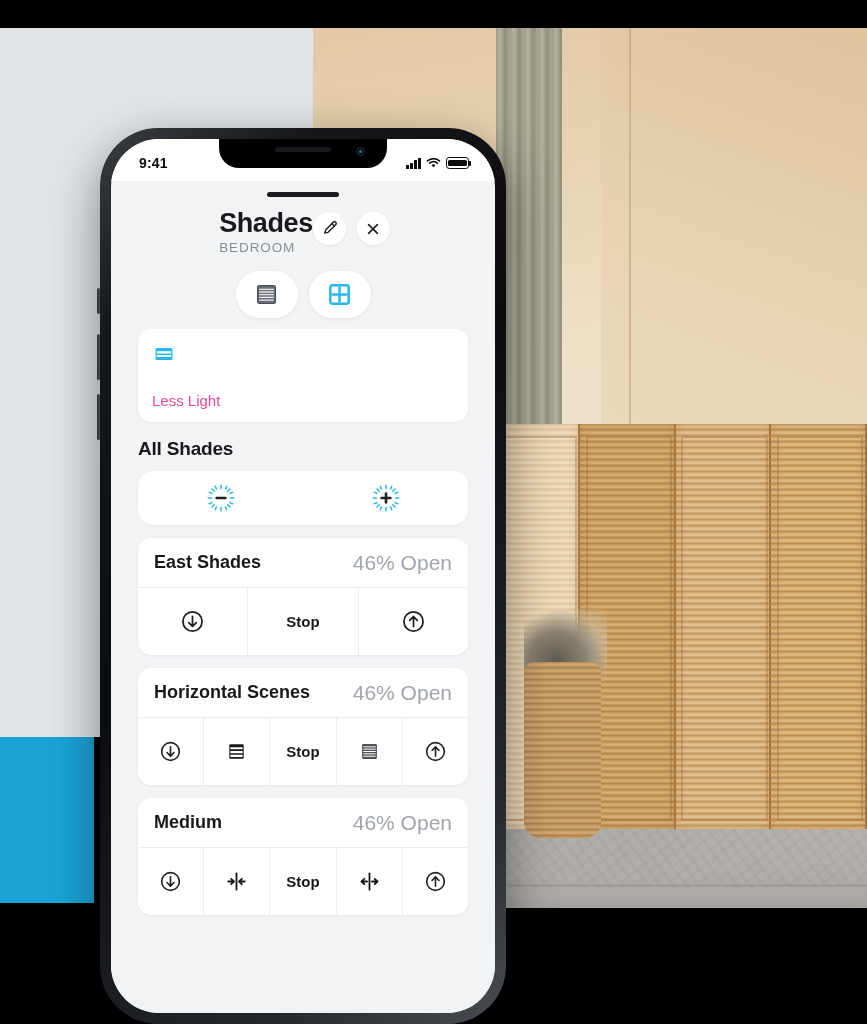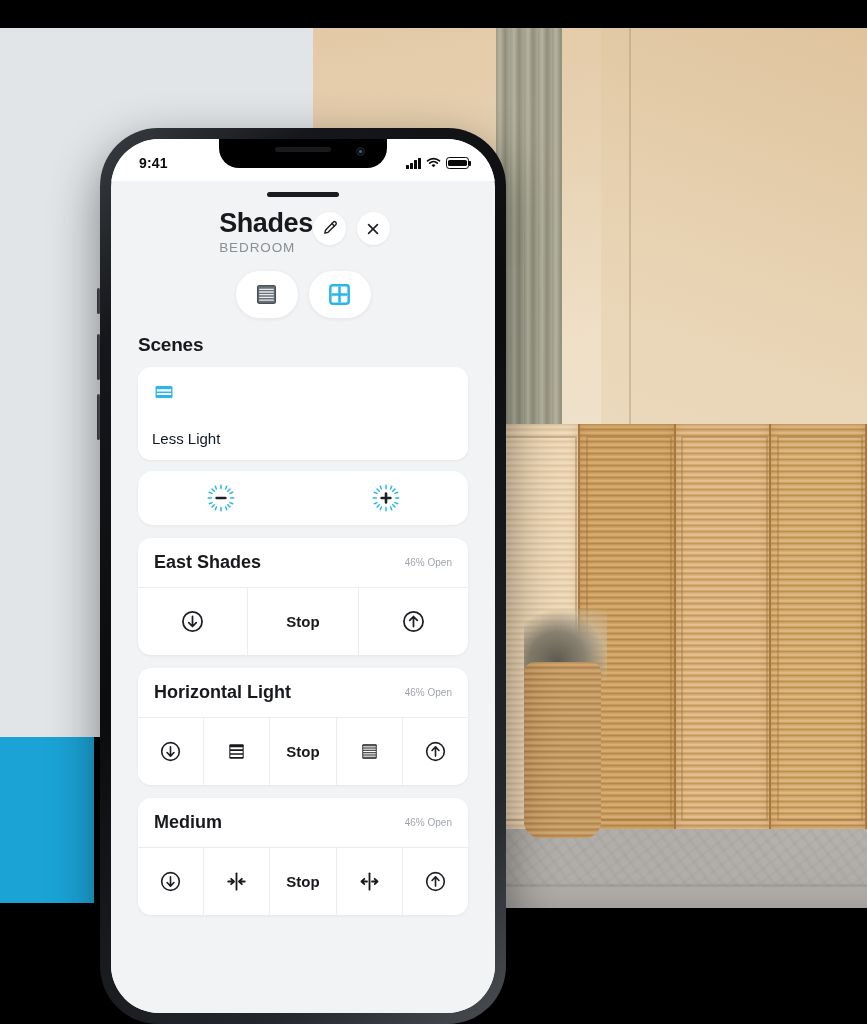--- a/index.html
+++ b/index.html
@@ -261,21 +261,21 @@
     display: flex; gap: 13px;
     padding: 11px 27px 0 27px;
   }
   .scene-card {
     flex: 1; height: 93px;
     background: #FFFFFF; border-radius: 13px;
     padding: 13px 14px;
     display: flex; flex-direction: column; justify-content: space-between;
     box-shadow: 0 1px 3px rgba(30,35,45,.06);
   }
-  .scene-name { font-size: 15px; color: #0f172a; }
+  .scene-name { font-size: 15px; color: #ec4899; }
 
   .all-shades-bar {
     margin: 11px 27px 0;
     height: 54px; background: #FFFFFF; border-radius: 15px;
     display: flex; align-items: center;
     box-shadow: 0 1px 3px rgba(30,35,45,.06);
   }
   .all-shades-bar > div {
     flex: 1; display: flex; align-items: center; justify-content: center;
   }
@@ -285,21 +285,21 @@
     background: #FFFFFF; border-radius: 13px;
     overflow: hidden;
     box-shadow: 0 1px 3px rgba(30,35,45,.06);
   }
   .device-head {
     height: 50px; padding: 0 16px;
     display: flex; align-items: center; justify-content: space-between;
     border-bottom: 1px solid #ECEDEF;
   }
   .device-name { font-size: 18px; font-weight: bold; color: #17191C; }
-  .device-state { font-size: 10px; color: #A0A5AC; }
+  .device-state { font-size: 21px; color: #A0A5AC; }
   .device-ctrls { display: flex; height: 67px; }
   .ctrl {
     flex: 1; display: flex; align-items: center; justify-content: center;
     border-right: 1px solid #ECEDEF;
   }
   .ctrl:last-child { border-right: none; }
   .ctrl-label { font-size: 15px; font-weight: bold; color: #17191C; }
 
   .icon-svg { display: block; }
 </style>
@@ -411,32 +411,32 @@
           </svg>
         </div>
         <div class="toggle-pill">
           <svg class="icon-svg" width="25" height="25" viewBox="0 0 24 24">
             <rect x="3.2" y="3.2" width="17.6" height="17.6" rx="2" fill="none" stroke="#29B6E8" stroke-width="2.4"></rect>
             <path d="M12 4.4v15.2M4.4 12h15.2" stroke="#29B6E8" stroke-width="2.4"></path>
           </svg>
         </div>
       </div>
 
-      <div class="section-title">Scenes</div>
 
       <div class="scenes">
         <div class="scene-card">
           <svg class="icon-svg" width="24" height="24" viewBox="0 0 24 24">
             <rect x="3.5" y="6" width="17" height="12" rx="1.6" fill="#29B6E8"></rect>
             <path d="M4.8 10.4h14.4M4.8 14h14.4" stroke="#FFFFFF" stroke-width="2.1"></path>
           </svg>
           <div class="scene-name">Less Light</div>
         </div>
       </div>
 
+      <div class="section-title">All Shades</div>
 
       <div class="all-shades-bar">
         <div>
           <svg class="icon-svg" width="30" height="30" viewBox="0 0 30 30">
             <g stroke="#29B6E8" stroke-width="1.5" stroke-linecap="round">
               <path d="M15 2.2v3.2M15 24.6v3.2M2.2 15h3.2M24.6 15h3.2"></path>
               <path d="M6 6l2.3 2.3M21.7 21.7l2.3 2.3M24 6l-2.3 2.3M8.3 21.7 6 24"></path>
               <path d="M9.3 3.3 10.4 6M19.6 24l1.1 2.7M26.7 9.3 24 10.4M6 19.6l-2.7 1.1"></path>
               <path d="M20.7 3.3 19.6 6M10.4 24l-1.1 2.7M26.7 20.7 24 19.6M6 10.4 3.3 9.3"></path>
             </g>
@@ -475,21 +475,21 @@
             <svg class="icon-svg" width="25" height="25" viewBox="0 0 24 24">
               <circle cx="12" cy="12" r="9.2" fill="none" stroke="#1D2024" stroke-width="1.7"></circle>
               <path d="M12 16.8V7.4M8.4 10.9 12 7.2l3.6 3.7" fill="none" stroke="#1D2024" stroke-width="1.7" stroke-linecap="round" stroke-linejoin="round"></path>
             </svg>
           </div>
         </div>
       </div>
 
       <div class="device-card">
         <div class="device-head">
-          <div class="device-name">Horizontal Light</div>
+          <div class="device-name">Horizontal Scenes</div>
           <div class="device-state">46% Open</div>
         </div>
         <div class="device-ctrls">
           <div class="ctrl">
             <svg class="icon-svg" width="23" height="23" viewBox="0 0 24 24">
               <circle cx="12" cy="12" r="9.2" fill="none" stroke="#1D2024" stroke-width="1.7"></circle>
               <path d="M12 7.2v9.4M8.4 13.1 12 16.8l3.6-3.7" fill="none" stroke="#1D2024" stroke-width="1.7" stroke-linecap="round" stroke-linejoin="round"></path>
             </svg>
           </div>
           <div class="ctrl">

